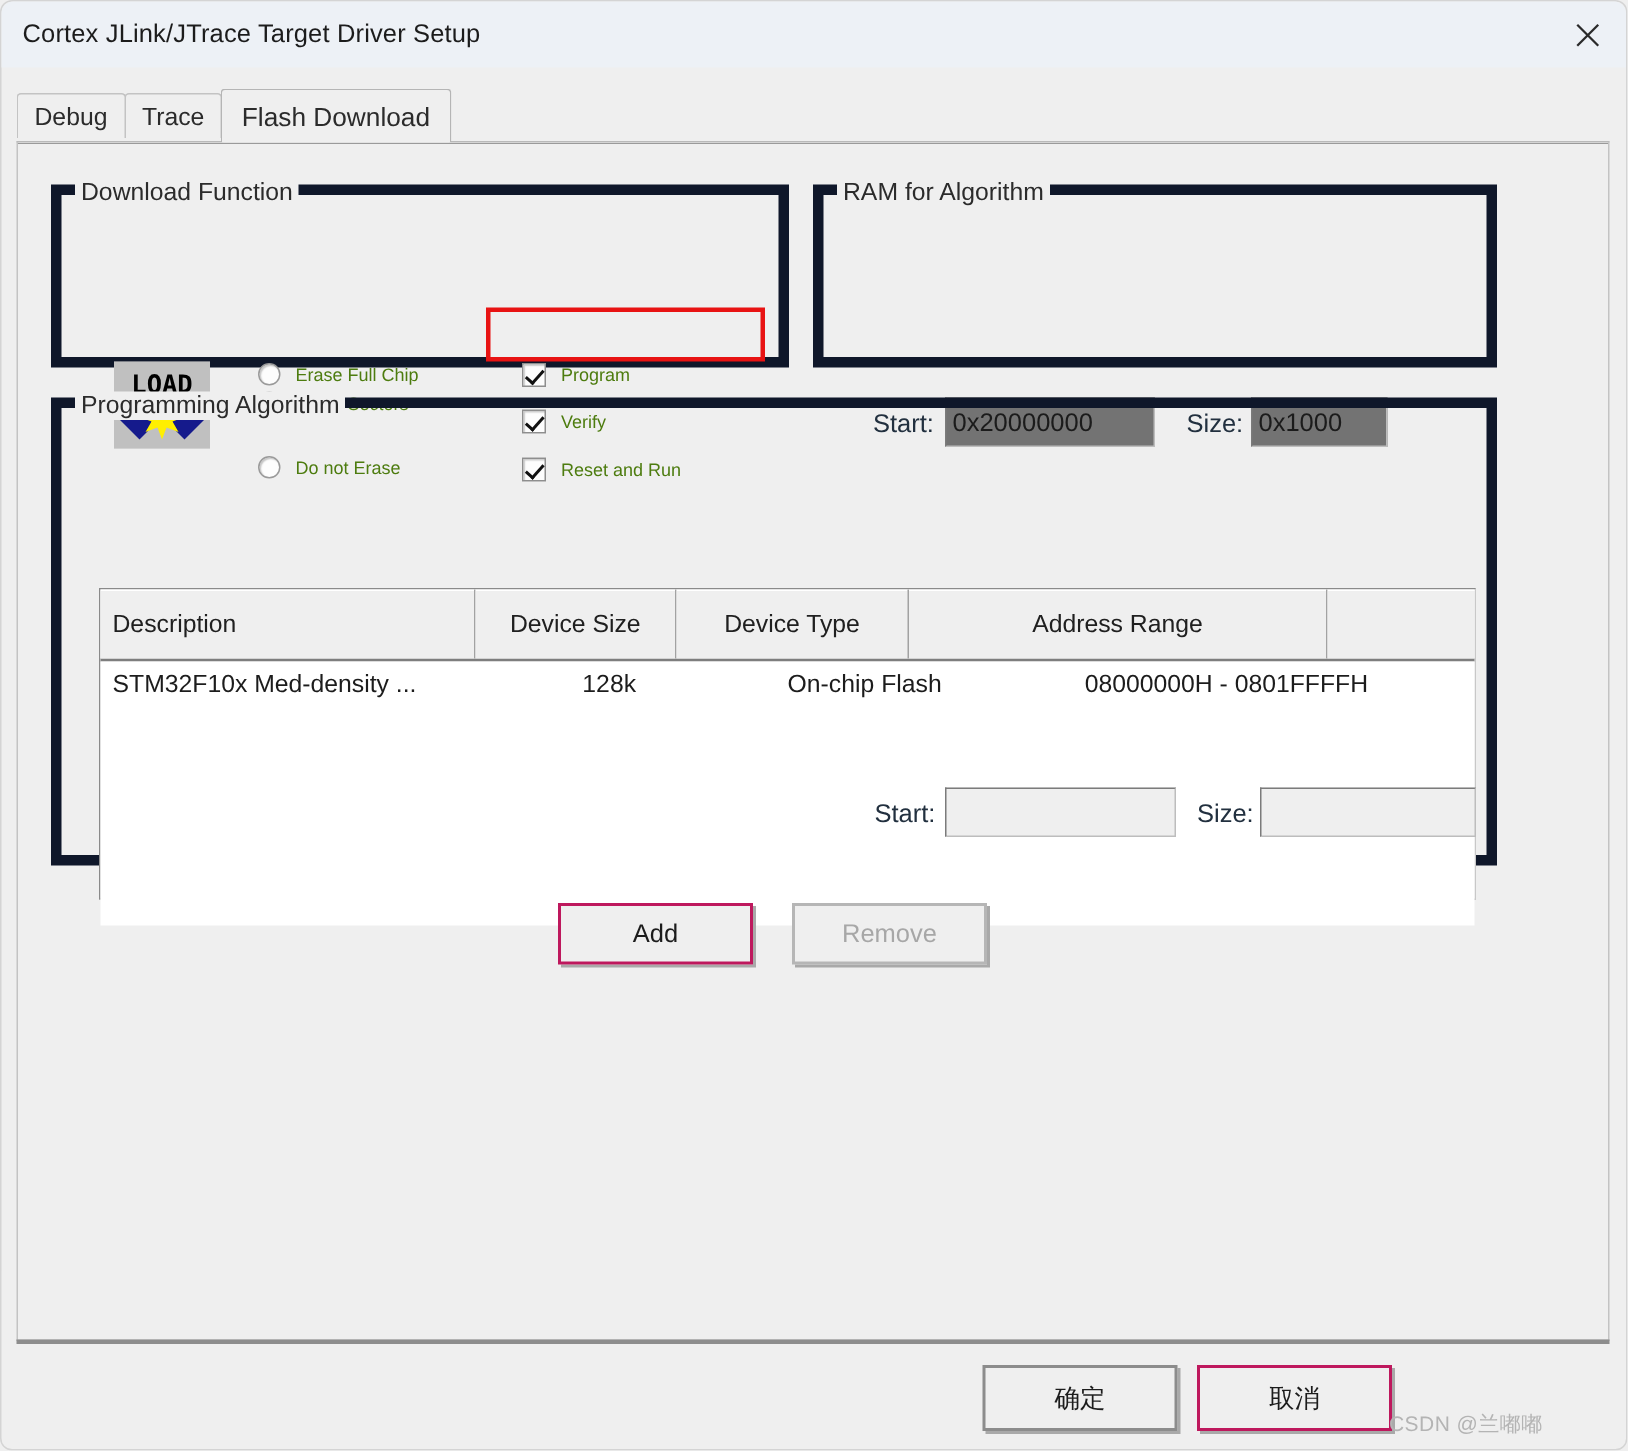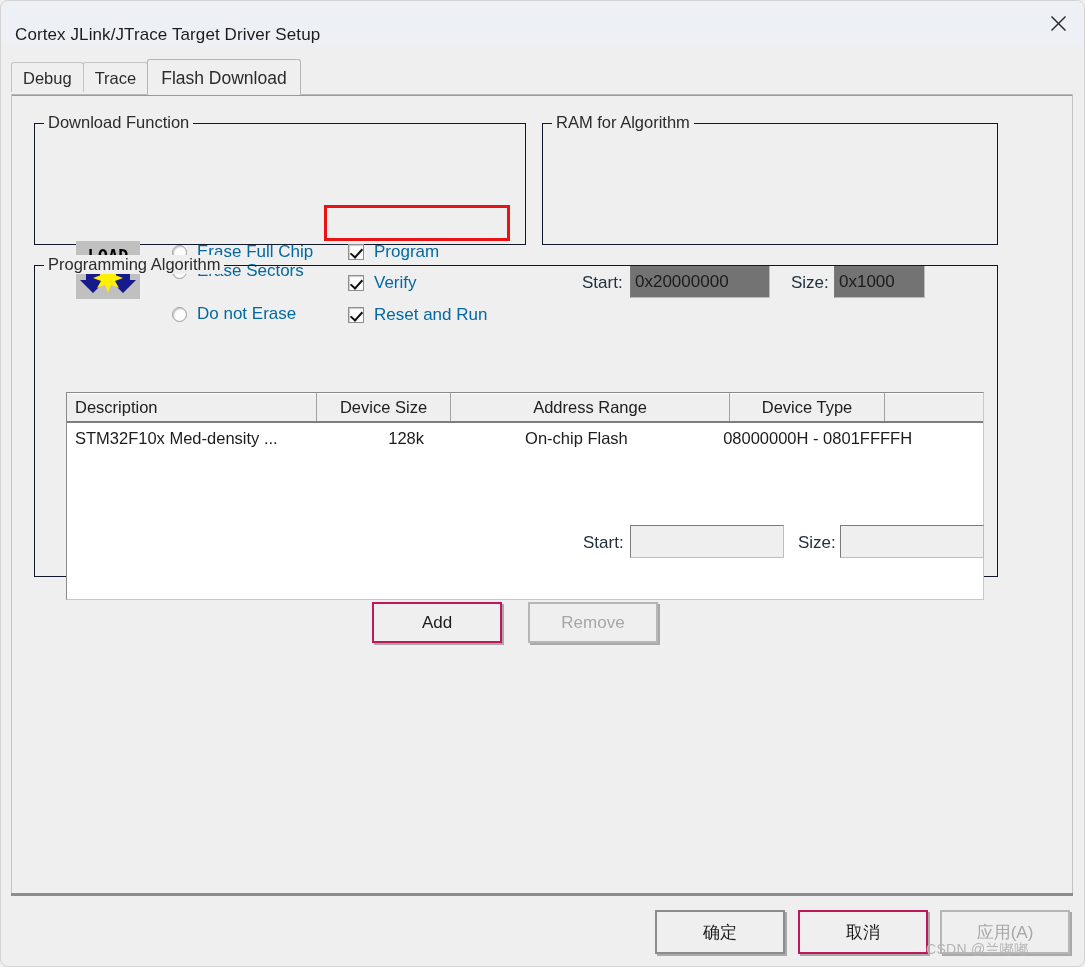--- a/index.html
+++ b/index.html
@@ -20,21 +20,21 @@
     border-radius: 8px;
   }
 
   .titlebar {
     position: relative;
     height: 44px;
     background: #edf1f6;
     border-top-left-radius: 8px;
     border-top-right-radius: 8px;
     display: flex;
-    align-items: flex-end;
+    align-items: center;
   }
   .title-text {
     margin-left: 14px;
     font-size: 17px;
     color: #1c1c1c;
     letter-spacing: .1px;
     white-space: nowrap;
   }
   .close-btn {
     position: absolute;
@@ -90,21 +90,21 @@
   }
   .content::after{
     content:"";
     position:absolute; left:-1px; right:-1px; bottom:-3px;
     height:3px; background:#8d8d8d;
   }
 
   
   .group {
     position: absolute;
-    border: 1px solid #0f172a;
+    border: 7px solid #0f172a;
     background: transparent;
   }
   .group > .legend {
     position: absolute;
     top: -11px; left: 9px;
     background: #efefef;
     padding: 0 4px;
     font-size: 16.5px;
     color: #2b2b2b;
     white-space: nowrap;
@@ -129,22 +129,22 @@
   .radio.checked::after {
     content: "";
     position: absolute;
     left: 4px; top: 4px;
     width: 5px; height: 5px;
     border-radius: 50%;
     background: #1a1a1a;
   }
   .radio-label, .check-label {
     margin-left: 10px;
-    font-size: 17px;
-    color: #0369a1;
+    font-size: 12px;
+    color: #4d7c0f;
   }
 
   
   .checkbox {
     width: 16px; height: 16px;
     background: #fdfdfd;
     border: 1px solid #8e8e8e;
     box-shadow: inset 1px 1px 1px rgba(0,0,0,.2);
     position: relative;
     flex: none;
@@ -196,21 +196,21 @@
     position: absolute;
     left: 54px; top: 297px;
     width: 918px; height: 208px;
     background: #ffffff;
     border: 1px solid #c8c8c8;
     border-top-color: #8a8a8a;
     border-left-color: #8a8a8a;
   }
   .thead {
     display: flex;
-    height: 30px;
+    height: 48px;
     border-bottom: 2px solid #7e7e7e;
     background: #efefef;
   }
   .th {
     border-right: 1px solid #a2a2a2;
     font-size: 16.5px;
     color: #202020;
     display: flex;
     align-items: center;
     background: #efefef;
@@ -340,22 +340,22 @@
     <div class="textfield" style="left:822px; top:170px; width:91px; height:33px;">0x1000</div>
 
     <div class="group" style="left:22px; top:170px; width:964px; height:312px;">
       <div class="legend">Programming Algorithm</div>
     </div>
 
     <div class="table-wrap">
       <div class="thead">
         <div class="th left" style="width:250px;">Description</div>
         <div class="th center" style="width:134px;">Device Size</div>
+        <div class="th center" style="width:155px;">Device Type</div>
         <div class="th center" style="width:279px;">Address Range</div>
-        <div class="th center" style="width:155px;">Device Type</div>
         <div class="th center" style="flex:1; border-right:none;"></div>
       </div>
       <div class="tbody">
         <div class="trow">
           <div class="td left" style="width:250px;">STM32F10x Med-density ...</div>
           <div class="td center" style="width:134px;">128k</div>
           <div class="td center" style="width:155px;">On-chip Flash</div>
           <div class="td center" style="width:279px;">08000000H - 0801FFFFH</div>
           <div class="td center" style="flex:1;"></div>
         </div>
@@ -367,17 +367,16 @@
     <div class="field-label" style="left:786px; top:438px;">Size:</div>
     <div class="textfield disabled" style="left:828px; top:430px; width:144px; height:33px;"></div>
 
     <div class="btn" style="left:360px; top:507px; width:130px; height:41px;">Add</div>
     <div class="btn disabled" style="left:516px; top:507px; width:130px; height:41px;">Remove</div>
 
   </div>
 
   <div class="btn dlg primary" style="left:654px; top:909px; width:130px; height:44px;">确定</div>
   <div class="btn dlg" style="left:797px; top:909px; width:130px; height:44px;text-align:center;">取消</div>
-  <div class="btn dlg disabled" style="left:939px; top:909px; width:130px; height:44px;">应用(A)</div>
 
   <div class="watermark" style="left:925px; top:940px;">CSDN @兰嘟嘟</div>
 
 </div>
 
 </body></html>

